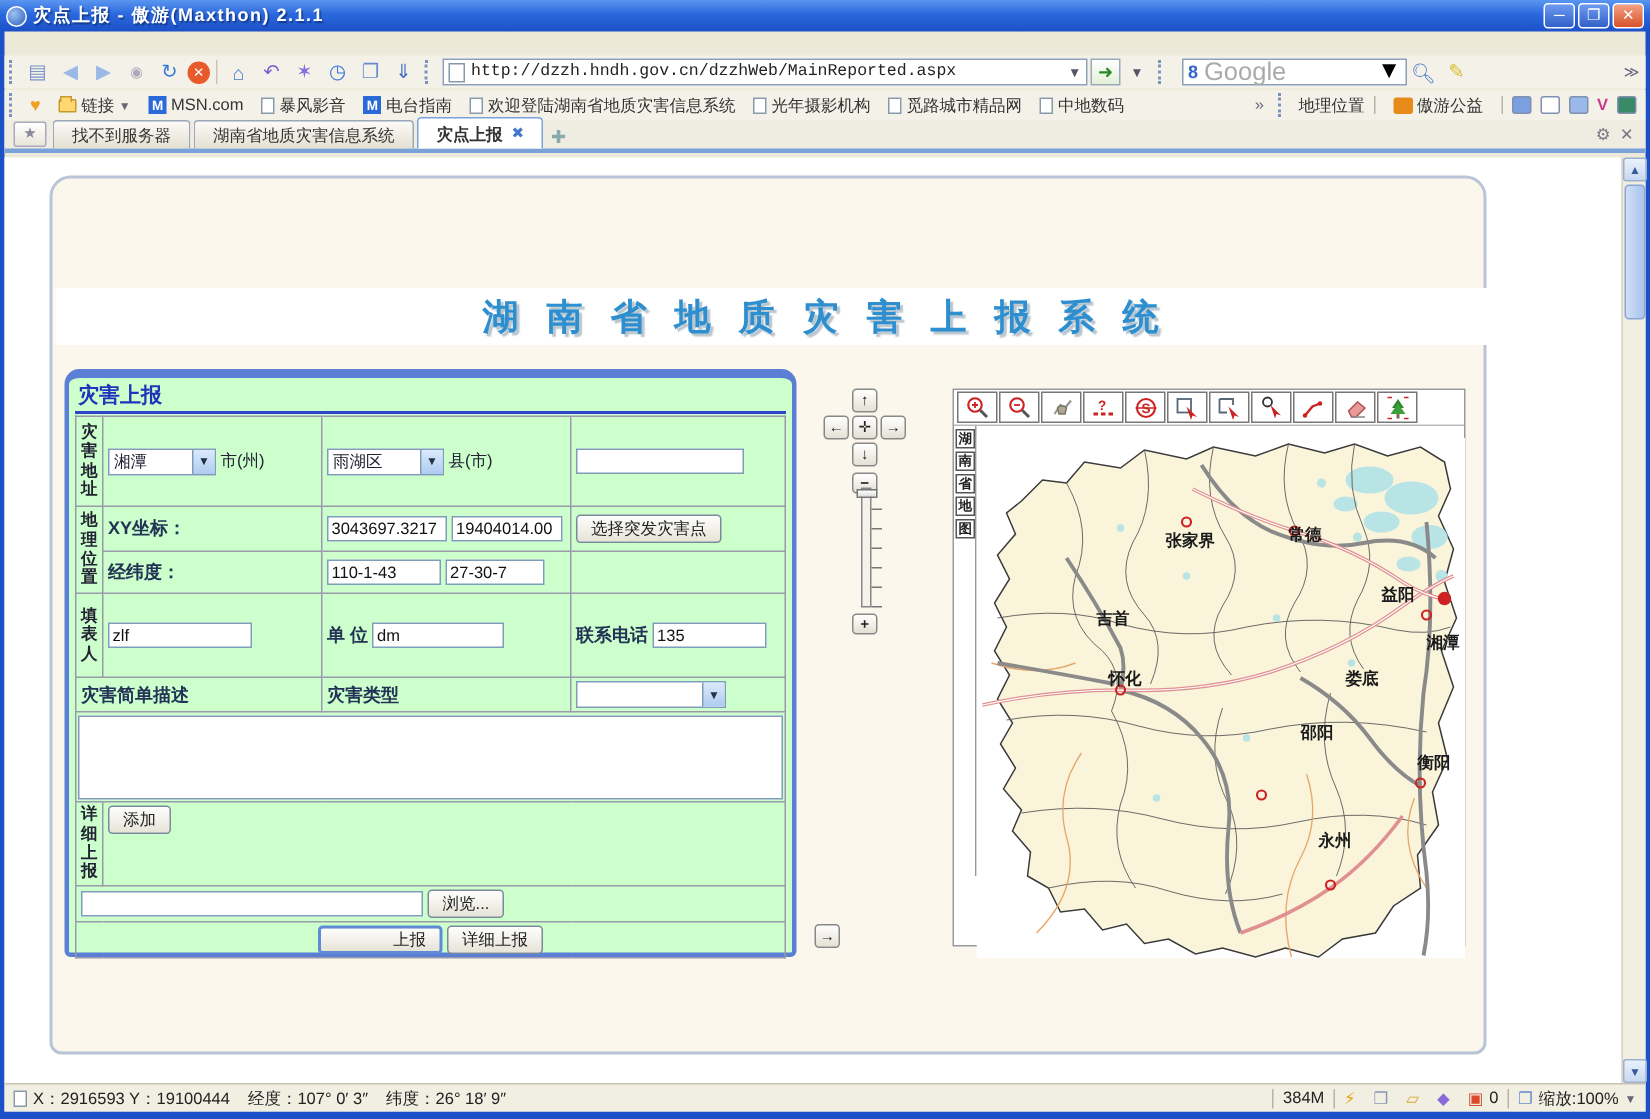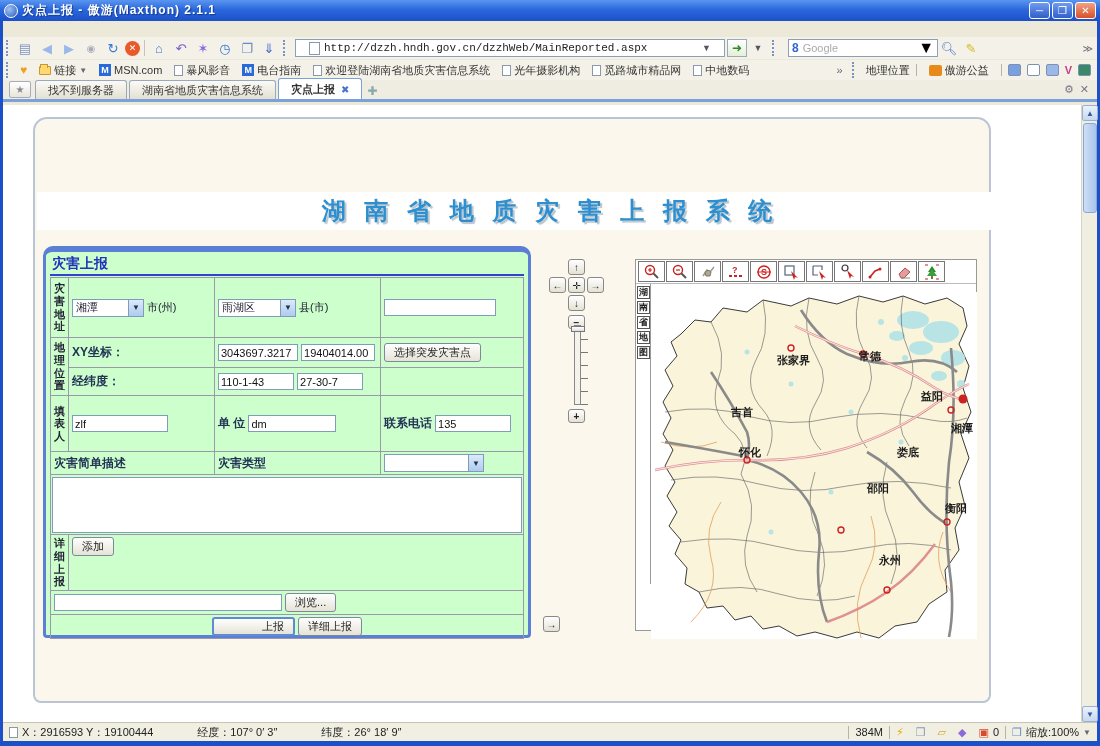--- a/index.html
+++ b/index.html
@@ -21,29 +21,29 @@
   
   .menubar { position:absolute; left:0; top:21px; width:1094px; height:16px; background:#F3F1E6; border-bottom:1px solid #dcd8c8;
     display:flex; align-items:center; gap:2px; padding-left:6px; }
   .menuitem { font-size:11px; color:#222; padding:1px 10px; }
 
   
   .toolbar { position:absolute; left:0; top:37px; width:1094px; height:22px; background:#F4F2E8; display:flex; align-items:center; }
   .grip { width:5px; height:16px; margin:0 3px; border-left:2px dotted #7a92c2; }
   .tbi { width:20px; height:18px; display:flex; align-items:center; justify-content:center; font-size:13px; margin:0 1px; }
   .sep { width:1px; height:16px; background:#c9c5b4; margin:0 3px; }
-  .addr { display:flex; align-items:center; background:#fff; border:1px solid #8ca0b8; height:18px; width:430px; padding:0 13px; margin-left:4px; }
+  .addr { display:flex; align-items:center; background:#fff; border:1px solid #8ca0b8; height:18px; width:430px; padding:0 3px; margin-left:4px; }
   .addr .pageicon { width:11px; height:13px; border:1px solid #8899aa; background:#fff; margin-right:4px; }
   .addr .url { font-size:11px; font-family:"Liberation Mono","DejaVu Sans Mono",monospace; color:#222; flex:1; white-space:nowrap; overflow:hidden; }
   .addr .drop { color:#556; font-size:9px; }
   .gobtn { width:20px; height:18px; border:1px solid #9ab; background:linear-gradient(#fff,#e4efd8); color:#2a8a2a; font-weight:bold; font-size:12px;
     display:flex; align-items:center; justify-content:center; margin-left:2px; }
   .searchbox { display:flex; align-items:center; background:#fff; border:1px solid #8ca0b8; height:18px; width:150px; padding:0 3px; margin-left:8px; }
   .searchbox .glogo { color:#3366cc; font-weight:bold; font-size:12px; margin-right:4px; }
-  .searchbox .ph { color:#aaa; font-size:11px; flex:1; }
+  .searchbox .ph { color:#aaa; font-size:17px; flex:1; }
   .chev { margin-left:auto; margin-right:4px; color:#667; font-size:10px; }
 
   
   .bookbar { position:absolute; left:0; top:60px; width:1094px; height:20px; background:#F4F2E8; display:flex; align-items:center; font-size:11px; color:#333; }
   .bk { display:flex; align-items:center; gap:3px; padding:0 6px; white-space:nowrap; }
   .ic-heart { color:#f0a020; font-size:12px; }
   .ic-folder { width:12px; height:9px; background:#ffd870; border:1px solid #c89830; border-radius:1px; position:relative; }
   .ic-folder:before { content:""; position:absolute; left:0; top:-3px; width:6px; height:3px; background:#ffd870; border:1px solid #c89830; border-bottom:none; }
   .ic-page { width:9px; height:11px; background:#fff; border:1px solid #8899aa; }
   .ic-msn { width:12px; height:12px; background:#2a6ad8; color:#fff; font-size:9px; font-weight:bold; display:flex; align-items:center; justify-content:center; }
@@ -106,21 +106,21 @@
   
   .mappanel { position:absolute; left:600px; top:140px; width:342px; height:372px; background:#fff; border:1px solid #999; }
   .maptools { display:flex; height:24px; border-bottom:1px solid #bbb; background:#fff; padding-left:2px; align-items:center; }
   .mtb { width:27px; height:21px; border:1px solid #777; background:#fff; margin-right:1px; display:flex; align-items:center; justify-content:center; }
   .maprail { position:absolute; left:0; top:24px; width:15px; height:300px; border-right:1px solid #999; background:#fff; }
   .railch { width:13px; height:13px; border:1px solid #555; margin:1px 0 2px 0; font-size:9px; color:#222; display:flex; align-items:center; justify-content:center; font-weight:bold; }
   .mapcanvas { position:absolute; left:15px; top:32px; width:326px; height:347px; }
 
   
   .statusbar { position:absolute; left:0; top:722px; width:1094px; height:19px; background:#F1EFE2; border-top:1px solid #c8c4b4;
-    display:flex; align-items:center; font-size:11px; color:#222;gap:32px; }
+    display:flex; align-items:center; font-size:11px; color:#222; }
   .statusbar .seg { display:flex; align-items:center; gap:4px; padding:0 6px; white-space:nowrap; }
   .statusbar .div { width:1px; height:13px; background:#b8b4a4; }
   .statusbar .right { margin-left:auto; display:flex; align-items:center; }
   .sico { font-size:11px; }
 </style>
 </head>
 <body>
 
 <div id="window">
 

